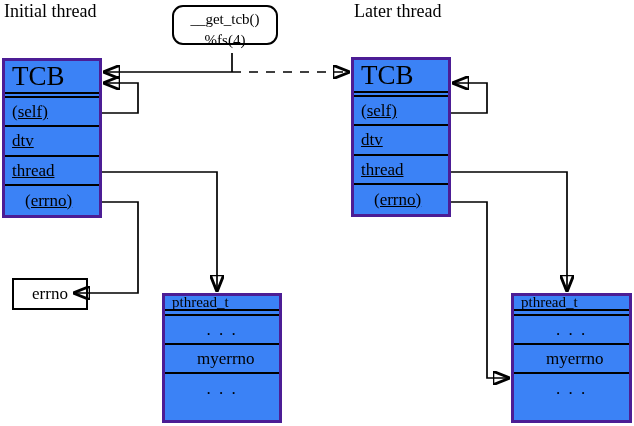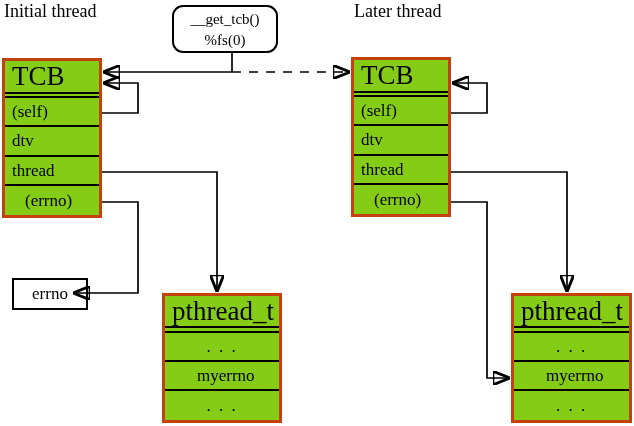--- a/index.html
+++ b/index.html
@@ -11,52 +11,52 @@
     overflow:hidden;
   }
   .title {
     position:absolute; font-size:18px; white-space:nowrap;
   }
   #title-initial { left:4px; top:1px; }
   #title-later  { left:354px; top:1px;text-align:center; }
 
   
   #get-tcb-box {
-    position:absolute; left:172px; top:5px; width:106px; height:48px;
+    position:absolute; left:172px; top:5px; width:106px; height:40px;
     border:2px solid #000; border-radius:11px; background:#fff;
     box-sizing:border-box; text-align:center; font-size:15px; line-height:21px;
     padding-top:2px;
   }
 
   
   .struct {
-    position:absolute; border:3px solid #c2410c; background:#84cc16;
+    position:absolute; border:3px solid #4c1d95; background:#3b82f6;
     box-sizing:border-box; display:flex; flex-direction:column;
   }
   .struct .hdr {
     border-bottom:2px solid #000; display:flex; align-items:center;
     padding-left:7px; box-sizing:border-box;
   }
   .struct .hdr-gap { border-bottom:2px solid #000; box-sizing:border-box; }
   .struct .row {
     border-bottom:2px solid #000; display:flex; align-items:center;
     padding-left:7px; font-size:17px; box-sizing:border-box;
   }
   .struct .row:last-child { border-bottom:none;padding-left:20px; }
   .struct .row.center { justify-content:center; padding-left:0; letter-spacing:2px; }
 
   .tcb { width:100px; height:160px; }
   .tcb .hdr { height:33px; font-size:27px; }
   .tcb .hdr-gap { height:5px; }
-  .tcb .row { height:44px; }
+  .tcb .row { height:44px;text-decoration:underline; }
   #tcb-initial { left:2px; top:58px; }
   #tcb-later  { left:351px; top:57px; }
 
   .pthread { width:120px; height:130px; }
-  .pthread .hdr { height:32px; font-size:27px; }
+  .pthread .hdr { height:15px; font-size:15px; }
   .pthread .hdr-gap { height:5px; }
   .pthread .row { height:29px;padding-left:32px; }
   #pthread-initial { left:162px; top:293px; }
   #pthread-later  { left:511px; top:293px; width:121px; }
 
   #errno-box {
     position:absolute; left:12px; top:278px; width:76px; height:32px;
     border:2px solid #000; background:#fff; box-sizing:border-box;
     display:flex; align-items:center; justify-content:center; font-size:17px;
   }
@@ -70,21 +70,21 @@
 </head>
 <body>
 
 <div id="stage">
 
   <div class="title" id="title-initial">Initial thread</div>
   <div class="title" id="title-later">Later thread</div>
 
   <div id="get-tcb-box">
     <div>__get_tcb()</div>
-    <div>%fs(0)</div>
+    <div>%fs(4)</div>
   </div>
 
   <div class="struct tcb" id="tcb-initial">
     <div class="hdr">TCB</div>
     <div class="hdr-gap"></div>
     <div class="row">(self)</div>
     <div class="row">dtv</div>
     <div class="row">thread</div>
     <div class="row">(errno)</div>
   </div>

